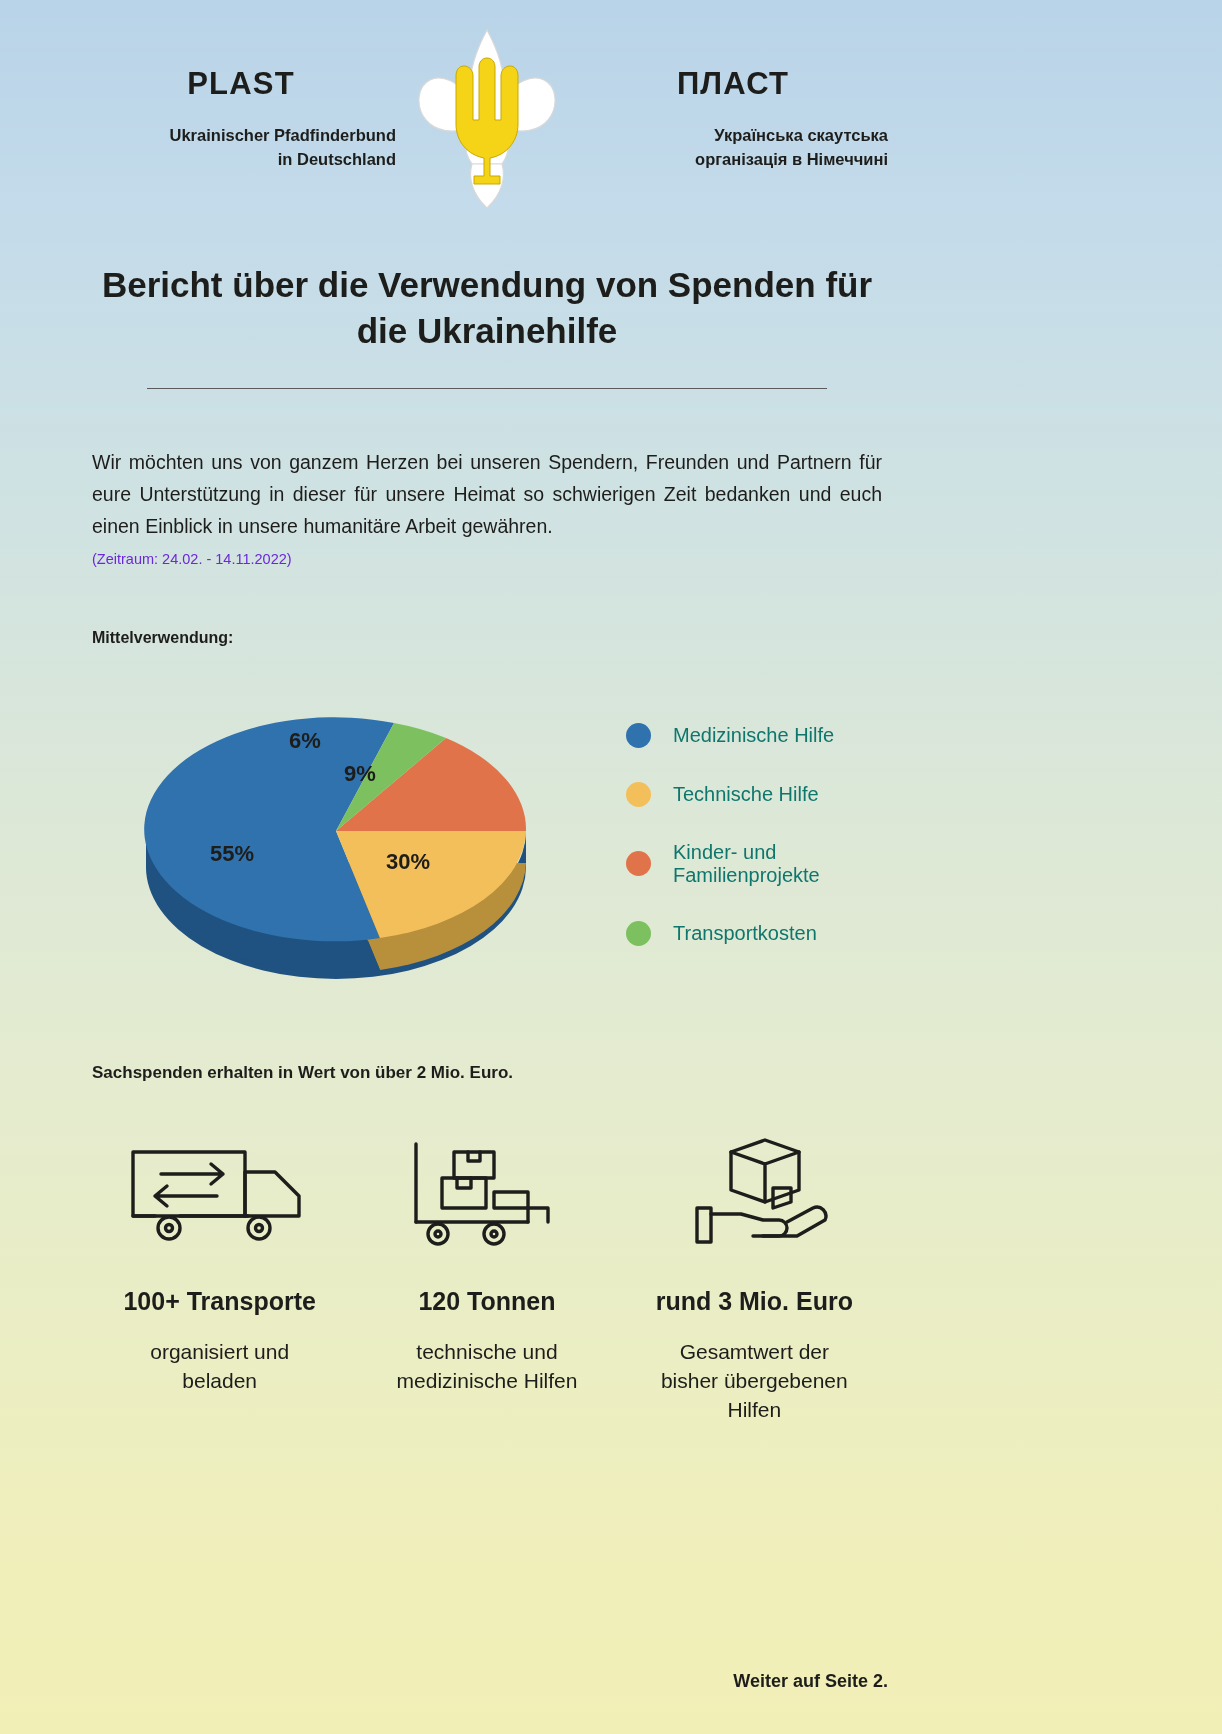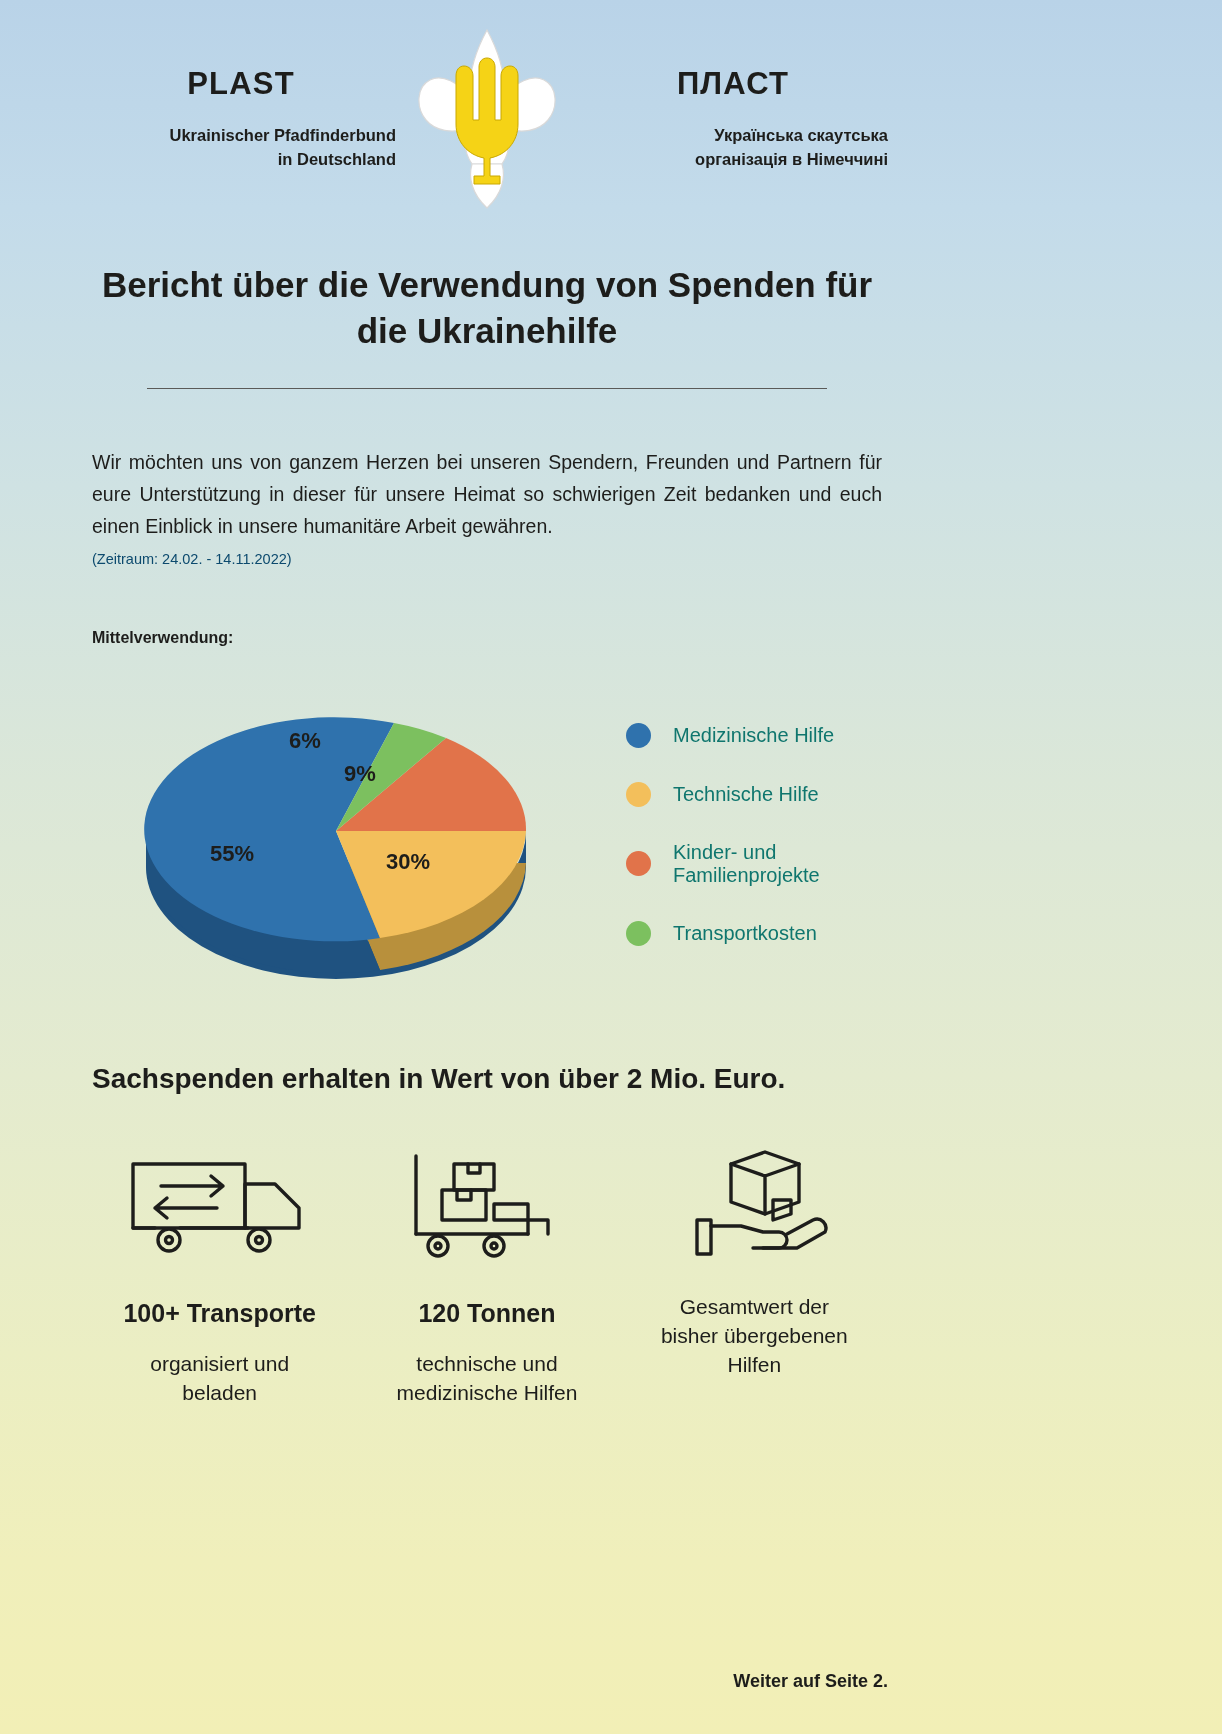--- a/index.html
+++ b/index.html
@@ -107,21 +107,21 @@
     color: #1d1d1b;
     display: flex;
     align-items: baseline;
     gap: 26px;
   }
 
   .money-period {
     margin-top: 9px;
     padding-left: 6px;
     font-size: 14.5px;
-    color: #0c4a6e;
+    color: #6d28d9;
   }
 
   .section-label {
     margin-top: 62px;
     padding-left: 6px;
     font-size: 16px;
     font-weight: bold;
     color: #1d1d1b;
   }
 
@@ -170,21 +170,21 @@
 
   .legend-text {
     font-size: 20px;
     color: #0f766e;
   }
 
   
   .inkind-head {
     margin-top: 62px;
     padding-left: 6px;
-    font-size: 28px;
+    font-size: 17px;
     font-weight: bold;
     color: #1d1d1b;
   }
 
   .stats {
     margin-top: 46px;
     display: flex;
     justify-content: space-around;
     align-items: flex-start;
   }
@@ -374,20 +374,21 @@
       <div class="stat-icon">
         <svg width="170" height="120" viewBox="0 0 170 120" fill="none" stroke="#1d1d1b" stroke-width="3.4" stroke-linecap="round" stroke-linejoin="round" xmlns="http://www.w3.org/2000/svg">
           <path d="M62 18 l34 -12 l34 12 v38 l-34 12 l-34 -12 z"></path>
           <path d="M62 18 l34 12 l34 -12 M96 30 v38"></path>
           <path d="M104 54 h18 v14 l-18 6 z"></path>
           <path d="M28 74 h14 v34 H28 z"></path>
           <path d="M42 80 h30 l22 6 h16 a8 8 0 0 1 0 16 h-26"></path>
           <path d="M94 102 h34 l28 -16 a9 9 0 0 0 -12 -12 l-26 14"></path>
         </svg>
       </div>
+      <div class="stat-value">rund 3 Mio. Euro</div>
       <div class="stat-desc" style="white-space:pre-line;">Gesamtwert der
 bisher übergebenen
 Hilfen</div>
     </div>
   </div>
 
   <div class="footer">Weiter auf Seite 2.</div>
 </div>
 
 </body></html>

